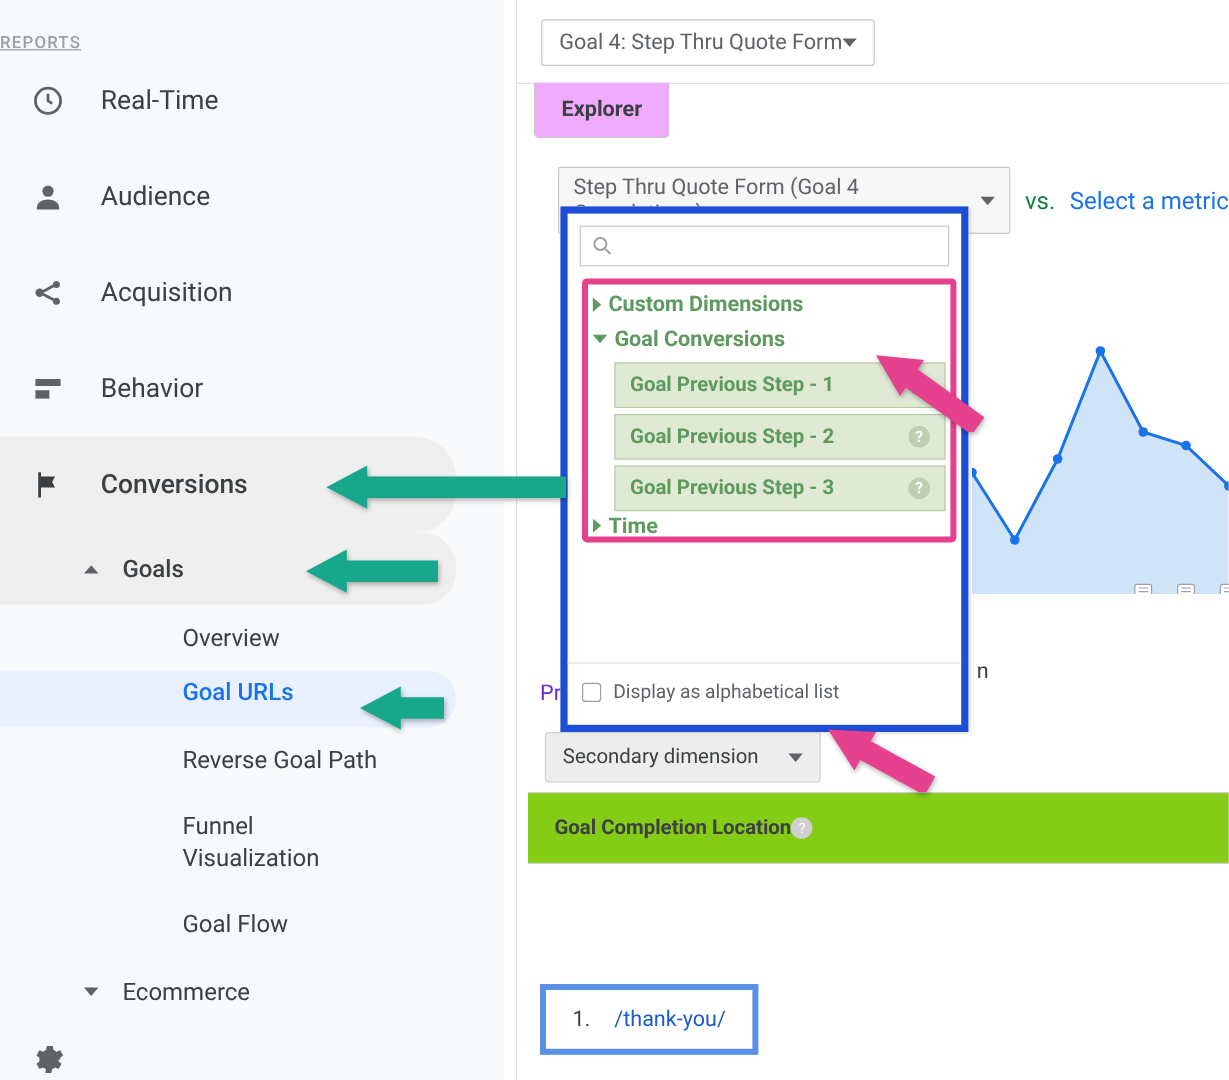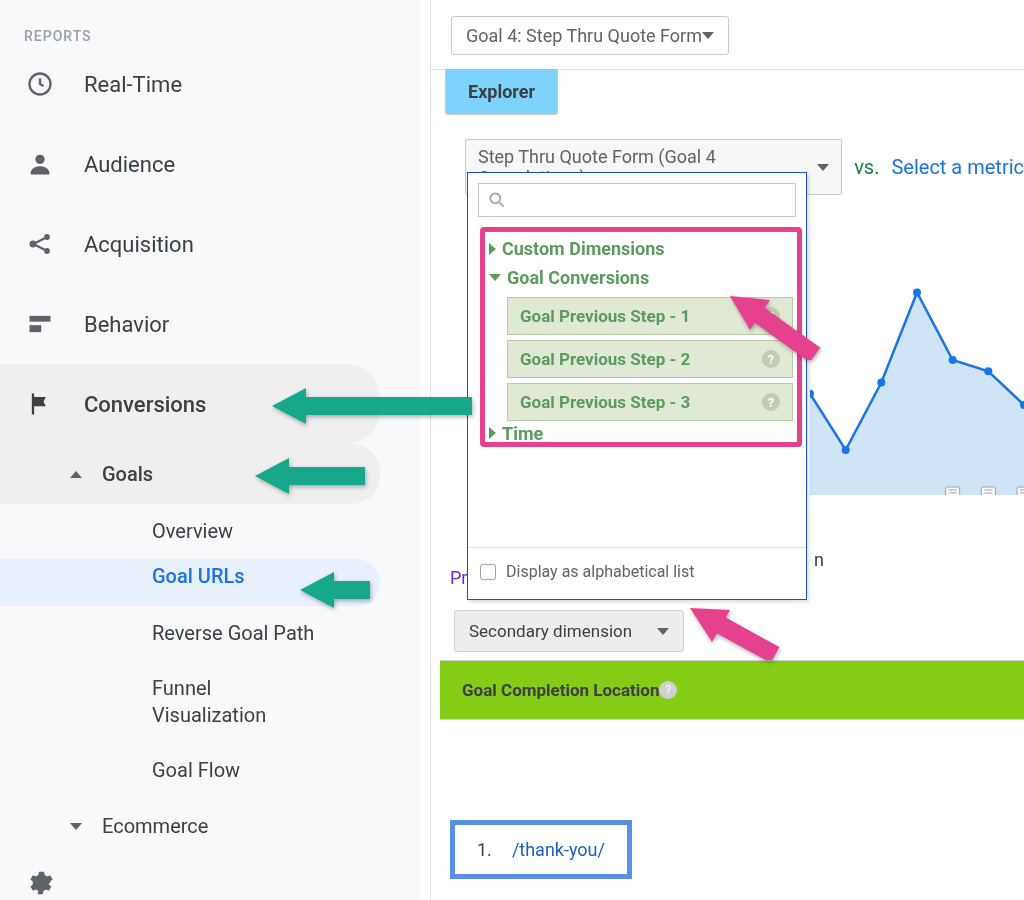--- a/index.html
+++ b/index.html
@@ -1,20 +1,20 @@
 <!DOCTYPE html>
 <html><head>
 <meta charset="utf-8">
 <style>
   * { box-sizing: border-box; font-family: Roboto, Arial, sans-serif; }
   body { margin: 0; background: #fff; width: 1024px; height: 900px; overflow: hidden; position: relative; }
 
   
   .sidebar { position: absolute; left: 0; top: 0; width: 420px; height: 900px; background: #f8f9fa; padding-top: 28px; }
-  .sidebar-heading { font-size: 14px; letter-spacing: 1px; color: #9aa0a6; padding-left: 24px; font-weight: 500; }
+  .sidebar-heading { font-size: 14px; letter-spacing: 1px; color: #9aa0a6; font-weight: 500; text-decoration: underline; }
   .nav-item { display: flex; align-items: center; gap: 28px; padding: 24px 0 24px 24px; font-size: 22px; color: #3c4043; cursor: pointer; }
   .nav-item .icon { width: 32px; height: 32px; display: flex; align-items: center; justify-content: center; color: #5f6368; }
   .nav-item.selected { background: #efefef; border-radius: 0 34px 34px 0; font-weight: 500; margin-right: 40px; }
   .sub-item { display: flex; align-items: center; gap: 20px; padding: 16px 0 16px 70px; font-size: 20px; color: #3c4043; cursor: pointer; }
   .sub-item.bold { font-weight: 500; }
   .subsub { padding: 14px 0 14px 152px; font-size: 20px; color: #3c4043; cursor: pointer; line-height: 1.35; }
   .subsub.active { color: #1a73e8; font-weight: 500; background: #e8f0fe; border-radius: 0 28px 28px 0; margin-right: 40px; padding-top:4px; padding-bottom:16px; }
   .caret { width: 0; height: 0; display: inline-block; }
   .caret-down { border-left: 6px solid transparent; border-right: 6px solid transparent; border-top: 7px solid #5f6368; }
   .caret-up   { border-left: 6px solid transparent; border-right: 6px solid transparent; border-bottom: 7px solid #5f6368; }
@@ -22,29 +22,29 @@
 
   
   .main { position: absolute; left: 430px; top: 0; right: 0; height: 900px; border-left: 1px solid #e0e0e0; background: #fff; }
 
   .goal-dropdown { display: inline-flex; align-items: center; gap: 0; border: 1px solid #c9c9c9; border-radius: 3px; padding: 8px 14px; margin: 16px 0 0 20px; font-size: 18px; color: #5f6368; cursor: pointer; }
   .tri-down { width: 0; height: 0; border-left: 6px solid transparent; border-right: 6px solid transparent; border-top: 7px solid #5f6368; }
 
   .top-divider { height: 1px; background: #e0e0e0; margin-top: 14px; }
 
   .tabs { display: flex; padding-left: 14px; }
-  .tab { border: 1px solid #c9c9c9; border-top: none; border-radius: 0 0 4px 4px; padding: 12px 22px; font-weight: 700; font-size: 18px; color: #3c4043; margin-top: -1px; background: #7dd3fc; }
+  .tab { border: 1px solid #c9c9c9; border-top: none; border-radius: 0 0 4px 4px; padding: 12px 22px; font-weight: 700; font-size: 18px; color: #3c4043; margin-top: -1px; background: #f0abfc; }
 
   .step-row { display: flex; align-items: center; gap: 12px; margin: 24px 0 0 34px; }
   .step-pill { display: inline-flex; align-items: center; gap: 10px; border: 1px solid #c9c9c9; background: #f7f7f7; padding: 6px 12px; font-size: 18px; color: #5f6368; border-radius: 2px; cursor: pointer; }
   .vs { font-size: 20px; color: #15803d; }
   .select-metric { font-size: 20px; color: #1a73e8; cursor: pointer; white-space: nowrap; }
 
   
-  .popover { position: absolute; left: 467px; top: 172px; width: 340px; background: #fff; border: 1px solid #1d4ed8; box-shadow: 2px 2px 4px rgba(0,0,0,.15); }
+  .popover { position: absolute; left: 467px; top: 172px; width: 340px; background: #fff; border: 6px solid #1d4ed8; box-shadow: 2px 2px 4px rgba(0,0,0,.15); }
   .popover-search { padding: 10px; }
   .popover-search .box { border: 1px solid #c9c9c9; height: 34px; display: flex; align-items: center; padding-left: 8px; }
   .popover-search .box svg { color: #9aa0a6; }
   .popover-list { padding: 0 10px 6px 18px; min-height: 320px; }
   .treecat { color: #5d9a5f; font-weight: 700; font-size: 18px; padding: 4px 0; display: flex; align-items: center; gap: 6px; }
   .tree-arrow-right { width:0;height:0;border-top:6px solid transparent;border-bottom:6px solid transparent;border-left:7px solid #5d9a5f; }
   .tree-arrow-down  { width:0;height:0;border-left:6px solid transparent;border-right:6px solid transparent;border-top:7px solid #5d9a5f; }
   .tree-items { padding-left: 18px; }
   .tree-leaf { background: #dfe9d4; border: 1px solid #b7c9a5; color: #5d9a5f; font-weight: 700; font-size: 17px; padding: 8px 12px; margin: 5px 0; display: flex; align-items: center; justify-content: space-between; cursor: pointer; }
   .qmark { width: 18px; height: 18px; border-radius: 50%; background: #c0cdb2; color: #fff; font-size: 13px; display: flex; align-items: center; justify-content: center; }

